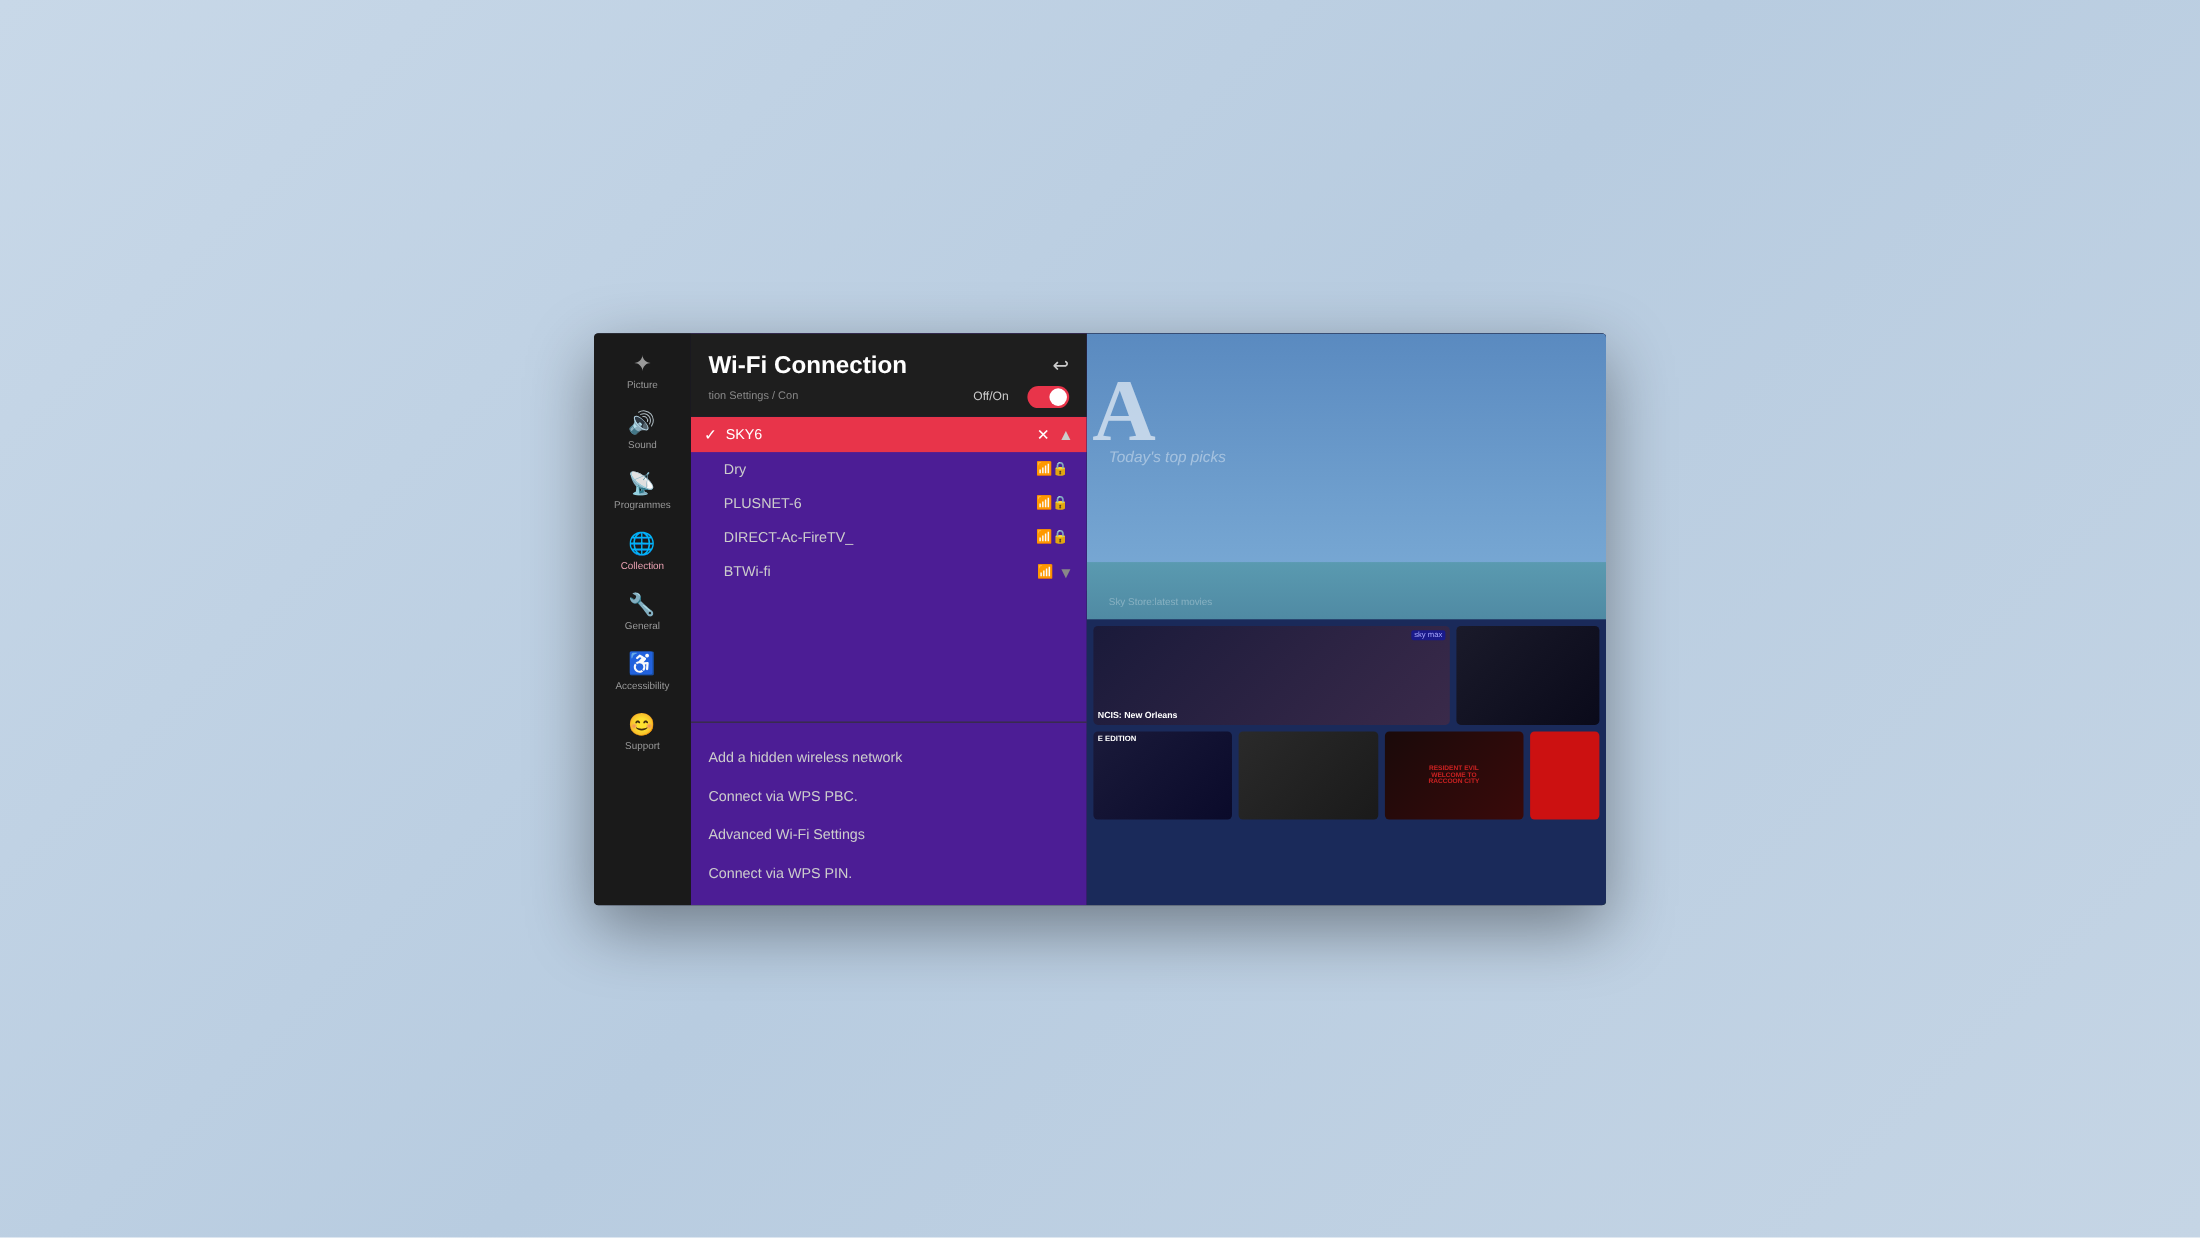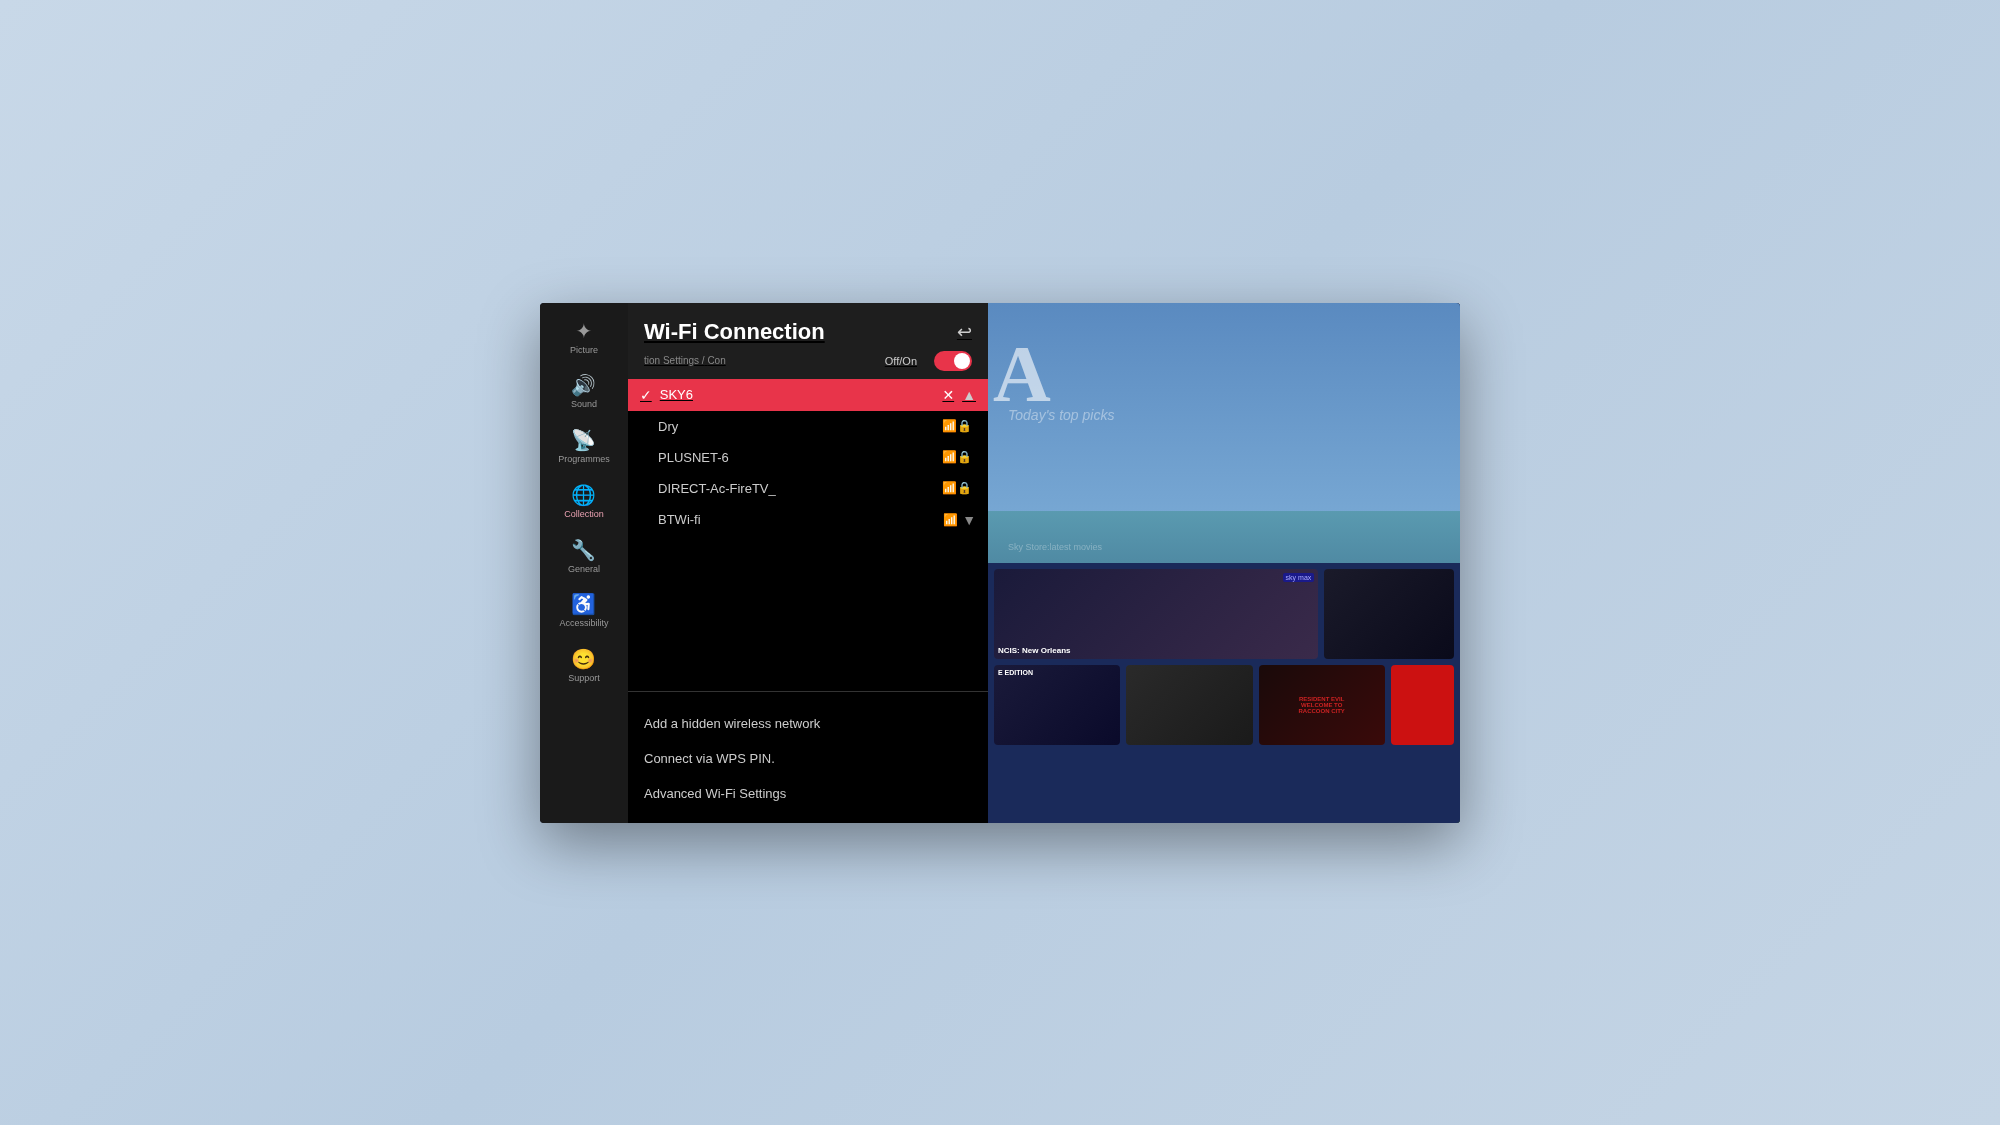--- a/index.html
+++ b/index.html
@@ -70,25 +70,24 @@
     
     .main-content {
       flex: 1;
       display: flex;
       overflow: hidden;
     }
 
     
     .wifi-panel {
       width: 360px;
-      background: #000000;
+      background: #4c1d95;
       flex-shrink: 0;
       display: flex;
       flex-direction: column;
-      text-decoration: underline;
     }
 
     .wifi-header {
       padding: 16px 16px 8px 16px;
       background: #1e1e1e;
     }
 
     .wifi-title-row {
       display: flex;
       align-items: center;
@@ -490,22 +489,23 @@
           <span class="network-name">BTWi-fi</span>
           <span class="wifi-icon">📶</span>
           <span class="chevron-down">▼</span>
         </div>
       </div>
 
       <div class="divider"></div>
 
       <div class="action-list">
         <div class="action-item">Add a hidden wireless network</div>
+        <div class="action-item">Connect via WPS PBC.</div>
+        <div class="action-item">Advanced Wi-Fi Settings</div>
         <div class="action-item">Connect via WPS PIN.</div>
-        <div class="action-item">Advanced Wi-Fi Settings</div>
       </div>
     </div>
 
     <div class="tv-content">
 
       <div class="tv-bg">
         <div class="hero-sky"></div>
         <div class="hero-sea"></div>
         <div class="hero-land"></div>
       </div>

